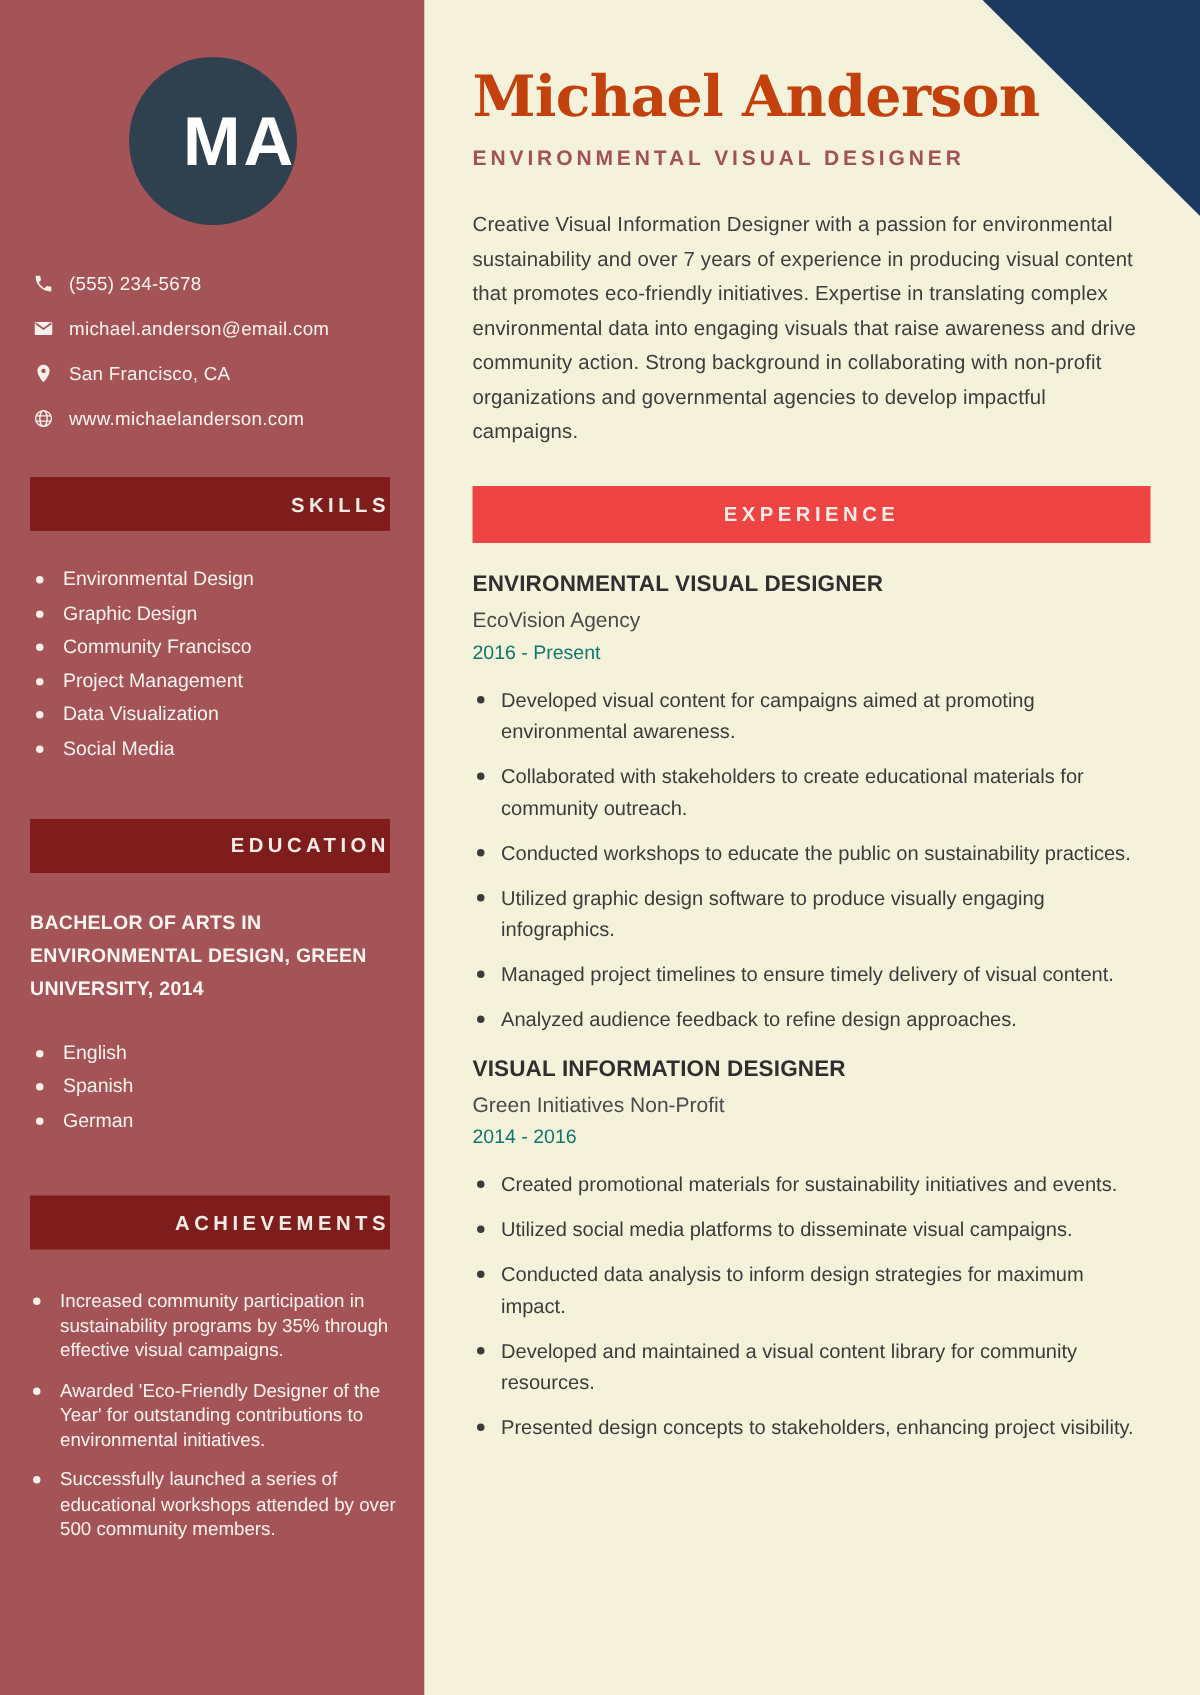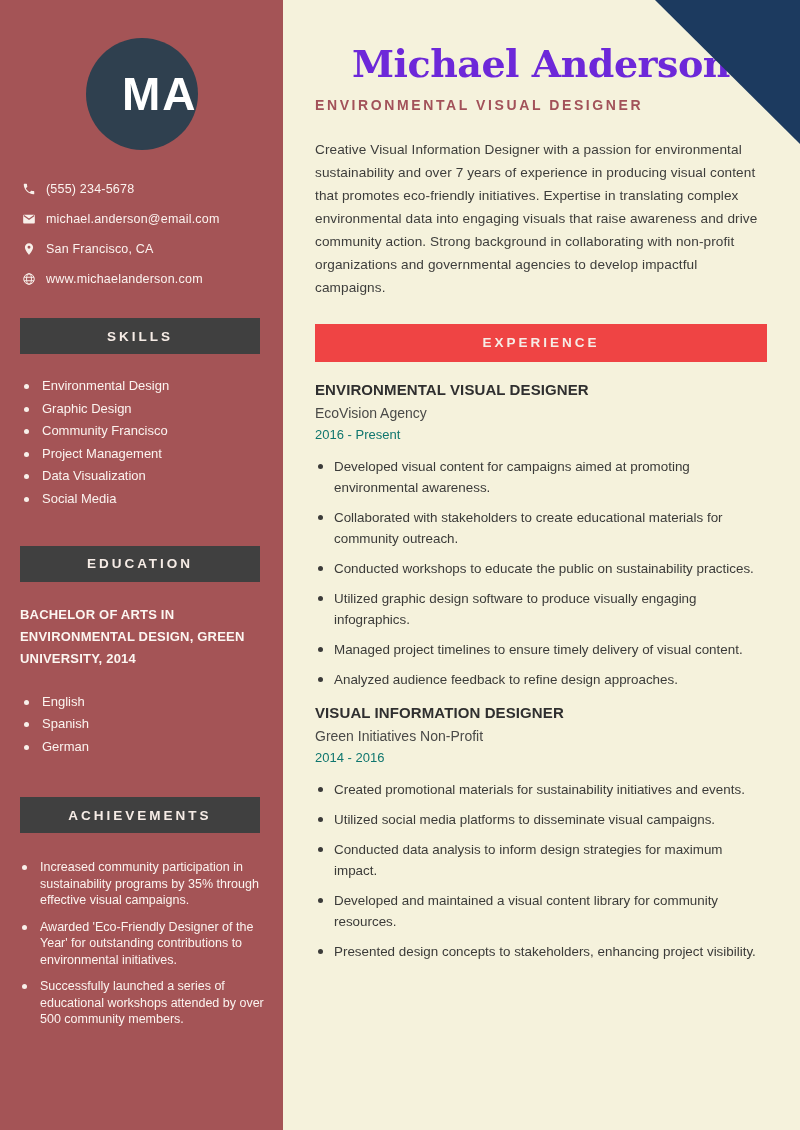--- a/index.html
+++ b/index.html
@@ -23,22 +23,22 @@
     display:flex; align-items:center; justify-content:flex-end;
     color:#FFFFFF; font-size:46px; font-weight:bold; letter-spacing:2px;
   }
   .contact { margin:32px 0 0 22px; }
   .contact-item { display:flex; align-items:center; margin-bottom:16px; }
   .contact-item .ico { width:14px; height:14px; margin-right:10px; flex:0 0 14px; display:flex; align-items:center; }
   .contact-item .ico svg { width:14px; height:14px; display:block; }
   .contact-item span.txt { font-size:12.5px; letter-spacing:0.2px; }
 
   .side-header {
-    margin:0 23px 0 20px; height:36px; background:#404040;
-    display:flex; align-items:center; justify-content:center;
+    margin:0 23px 0 20px; height:36px; background:#7f1d1d;
+    display:flex; align-items:center; justify-content:flex-end;
     font-size:13.5px; font-weight:bold; letter-spacing:3px; color:#F6ECE6;
   }
   .skills-header { margin-top:32px; }
   .side-list { list-style:none; margin:26px 0 0 24px; }
   .side-list li {
     position:relative; padding-left:18px; margin-bottom:10px;
     font-size:13px; line-height:12.6px;
   }
   .side-list li::before {
     content:""; position:absolute; left:0; top:4px;
@@ -66,21 +66,21 @@
     flex:1; background:#F5F2DC; position:relative;
     padding:42px 33px 0 32px;
   }
   .corner-triangle {
     position:absolute; top:0; right:0; width:145px; height:144px;
     background:#1C3A5F;
     clip-path:polygon(0 0, 100% 0, 100% 100%);
   }
   .name {
     font-family:"DejaVu Serif", serif; font-weight:bold;
-    font-size:38px; line-height:1.15; color:#6d28d9; letter-spacing:-0.5px;text-align:center;
+    font-size:38px; line-height:1.15; color:#c2410c; letter-spacing:-0.5px;
   }
   .role-title {
     margin-top:11px; font-size:14px; font-weight:bold;
     letter-spacing:2.6px; color:#A25159;
   }
   .summary {
     margin-top:25px; font-size:13.6px; line-height:23px; color:#3D3D3B;
     letter-spacing:0.1px; max-width:452px;
   }
   .exp-header {

